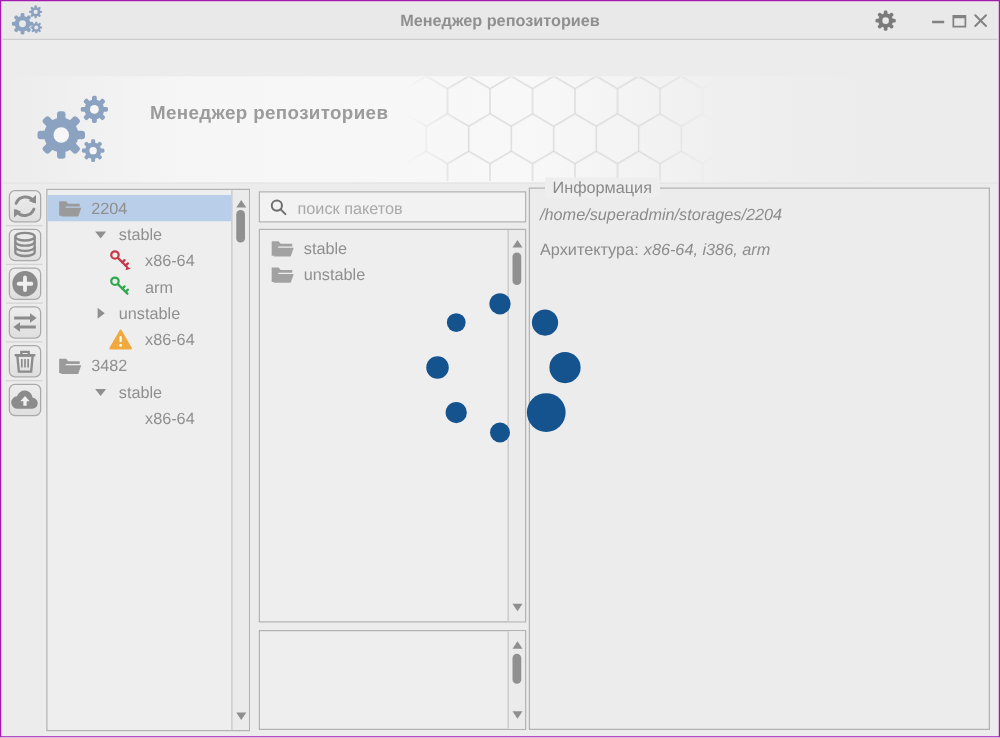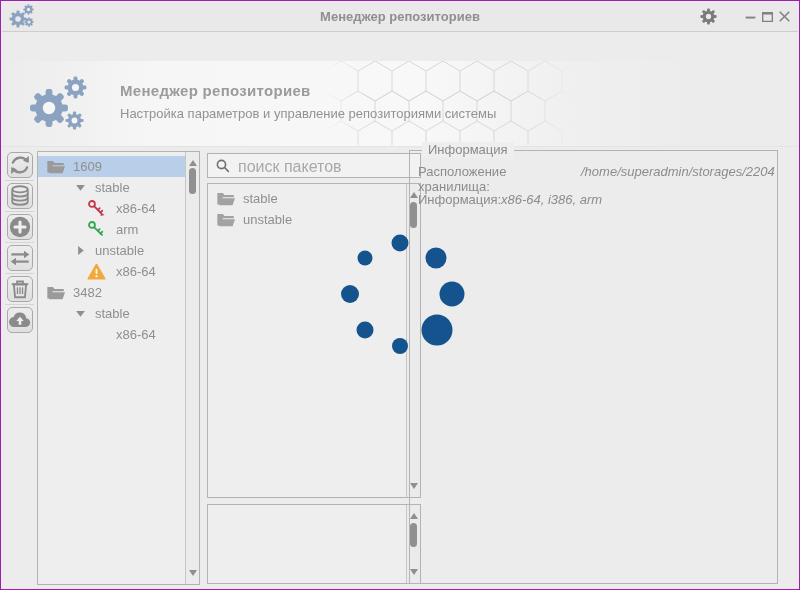--- a/index.html
+++ b/index.html
@@ -48,42 +48,42 @@
   .tool-btn{width:26px;height:26px;box-sizing:border-box;border:1px solid #a9a9a9;border-radius:5px;
             background:linear-gradient(#ededed,#dfdfdf);display:flex;align-items:center;justify-content:center;
             color:#8b8b8b;margin:0 auto;cursor:pointer;}
   .tool-sep{height:1px;background:#d4d4d4;margin:2px 0;}
 
   
   .panel{position:absolute;box-sizing:border-box;border:1px solid #b3b3b3;background:#eeeeee;}
   .tree-panel{left:36px;top:150px;width:163px;height:434px;}
   .list-panel{left:206px;top:182px;width:214px;height:315px;}
   .bottom-panel{left:206px;top:503px;width:214px;height:80px;}
-  .info-box{position:absolute;left:408px;top:149px;width:369px;height:434px;box-sizing:border-box;
+  .info-box{position:absolute;left:422px;top:149px;width:369px;height:434px;box-sizing:border-box;
             border:1px solid #b3b3b3;}
   .legend{position:absolute;left:12px;top:-9px;height:16px;line-height:16px;background:#eeeeee;
           padding:0 6px;font-size:13px;color:#8a8a8a;}
 
   
   .rows{position:absolute;left:0;top:4px;right:13px;}
   .tree-row,.pkg-row{height:21px;display:flex;align-items:center;font-size:13px;color:#8f8f8f;cursor:pointer;}
   .tree-row.selected{background:#b9cee8;}
   .lvl1{padding-left:8px;}.lvl2{padding-left:37px;}.lvl3{padding-left:49px;}
   .expander{width:11px;height:11px;color:#8f8f8f;margin-right:9px;flex:none;}
   .i-fold{width:20px;height:17px;color:#9a9a9a;margin-right:7px;flex:none;}
   .i-l3{width:19px;height:19px;margin-right:10px;flex:none;}
   .sp29{width:29px;flex:none;}
   .pkg-row .i-fold{margin-left:8px;color:#a2a2a2;}
 
   
   .search-box{position:absolute;left:206px;top:152px;width:214px;height:25px;box-sizing:border-box;
               border:1px solid #b3b3b3;background:#f2f2f2;}
   .search-box .ic{position:absolute;left:7px;top:4px;width:16px;height:16px;color:#6f6f6f;}
   .search-box input{position:absolute;left:28px;top:1px;width:178px;height:21px;border:none;background:transparent;
-                    font-family:inherit;font-size:16px;color:#701a75;outline:none;}
+                    font-family:inherit;font-size:13px;color:#701a75;outline:none;}
   .search-box input::placeholder{color:#a9a9a9;opacity:1;}
 
   
   .sb{position:absolute;right:0;top:0;bottom:0;width:13px;border-left:1px solid #c6c6c6;background:#ebebeb;
       display:flex;flex-direction:column;align-items:center;}
   .sb-up{width:0;height:0;border:4px solid transparent;border-bottom:6px solid #8f8f8f;margin-top:4px;cursor:pointer;}
   .sb-down{width:0;height:0;border:4px solid transparent;border-top:6px solid #8f8f8f;margin-bottom:4px;cursor:pointer;}
   .sb-thumb{width:7px;height:26px;background:#909090;border-radius:4px;margin-top:4px;cursor:pointer;}
   .sb-fill{flex:1;}
   .bottom-panel .sb-thumb{height:24px;}
@@ -257,21 +257,20 @@
           <use href="#gear-icon"></use>
         </svg>
       <svg class="ic g2">
           <use href="#gear-icon"></use>
         </svg>
       <svg class="ic g3">
           <use href="#gear-icon"></use>
         </svg>
     </div>
     <div class="h-title">Менеджер репозиториев</div>
-    <div class="h-sub">Настройка параметров и управление репозиториями системы</div>
   </div>
 
   <div class="toolbar" id="toolbar">
       <div class="tool-btn">
         <svg>
           <use href="#refresh-icon" xlink:href="#refresh-icon"></use>
         </svg>
       </div>
       <div class="tool-sep"></div>
       <div class="tool-btn">
@@ -304,21 +303,21 @@
         </svg>
       </div>
     </div>
 
   <div class="panel tree-panel">
     <div class="rows" id="tree-rows">
         <div class="tree-row lvl1 selected">
           <svg class="ic i-fold">
             <use href="#folder-open-icon" xlink:href="#folder-open-icon"></use>
           </svg>
-          <span>1609</span>
+          <span>2204</span>
         </div>
         <div class="tree-row lvl2">
           <svg class="ic expander">
             <use href="#chevron-down-icon" xlink:href="#chevron-down-icon"></use>
           </svg>
           <span>stable</span>
         </div>
         <div class="tree-row lvl3">
           <svg class="ic i-l3" style="color: rgb(197, 57, 74);">
             <use href="#key-red-icon" xlink:href="#key-red-icon"></use>
@@ -404,25 +403,24 @@
       <div class="sb-thumb"></div>
       <div class="sb-fill"></div>
       <div class="sb-down"></div>
     </div>
   </div>
 
   <div class="info-box">
     <div class="legend">Информация</div>
     <div class="info-rows" id="info-rows">
         <div class="info-row">
-          <span class="lbl">Расположение хранилища:</span>
           <span class="val">/home/superadmin/storages/2204</span>
         </div>
         <div class="info-row">
-          <span class="lbl">Информация:</span>
+          <span class="lbl">Архитектура:</span>
           <span class="val">x86-64, i386, arm</span>
         </div>
       </div>
   </div>
 
   <svg class="spinner" id="spinner" width="144" height="144">
       <circle cx="70" cy="21" r="8.5" fill="#15538e"></circle>
       <circle cx="106" cy="36" r="10.5" fill="#15538e"></circle>
       <circle cx="122" cy="72" r="12.5" fill="#15538e"></circle>
       <circle cx="107" cy="108" r="15.5" fill="#15538e"></circle>

